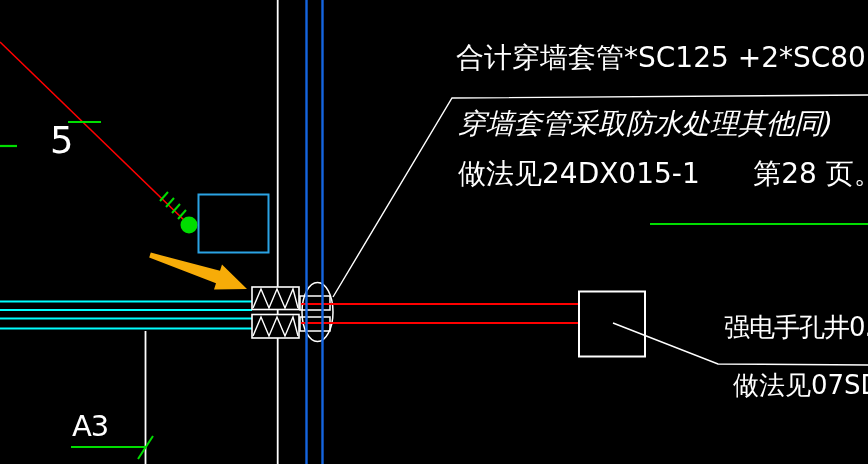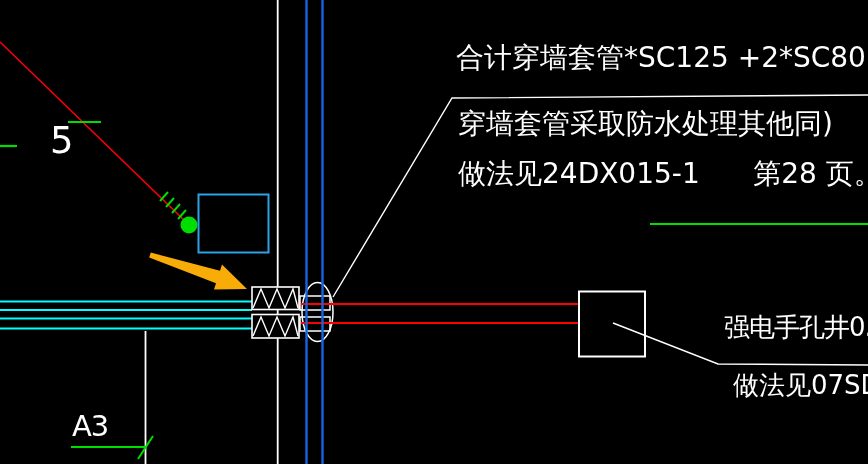--- a/index.html
+++ b/index.html
@@ -15,21 +15,21 @@
     position:absolute;
     color:#ffffff;
     font-family:"DejaVu Sans",sans-serif;
     font-weight:400;
     white-space:pre;
     letter-spacing:0px;
     line-height:1;
     user-select:none;
   }
   .note1{left:456px;top:44px;font-size:28px;}
-  .note2{left:458px;top:110px;font-size:28px;}
+  .note2{left:458px;top:110px;font-size:28px;font-style:italic;}
   .note3{left:458px;top:160px;font-size:28px;}
   .hh1{left:724px;top:314px;font-size:26px;letter-spacing:-1px;}
   .hh2{left:733px;top:372px;font-size:26px;letter-spacing:0px;}
   .gridnum{left:50px;top:122px;font-size:37px;letter-spacing:-1px;}
   .gridletter{left:72px;top:412px;font-size:29px;letter-spacing:-1px;text-align:right;}
 </style>
 </head>
 <body>
 
 <div id="stage">

